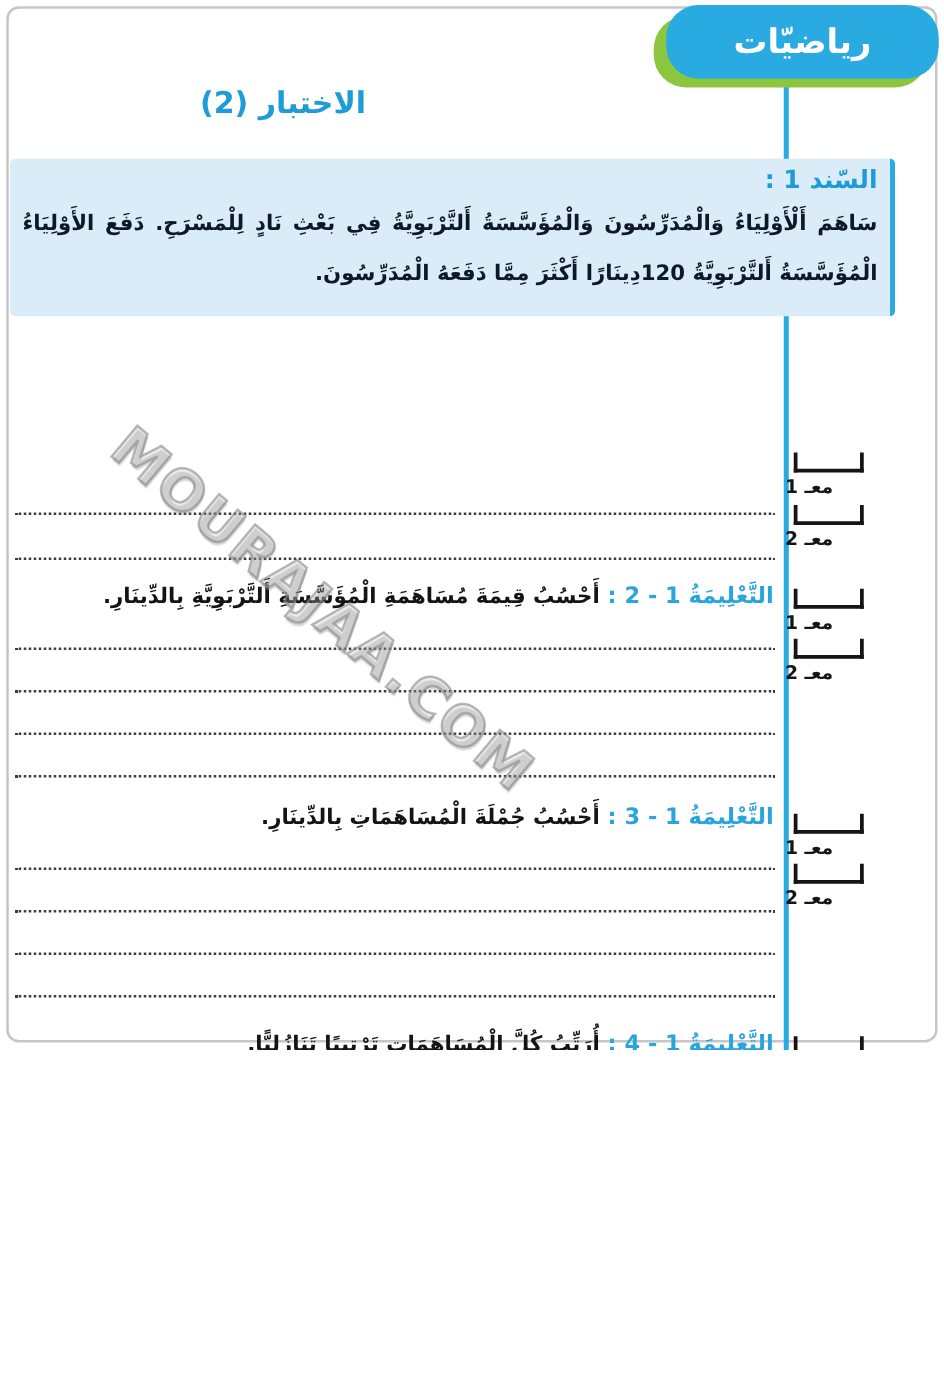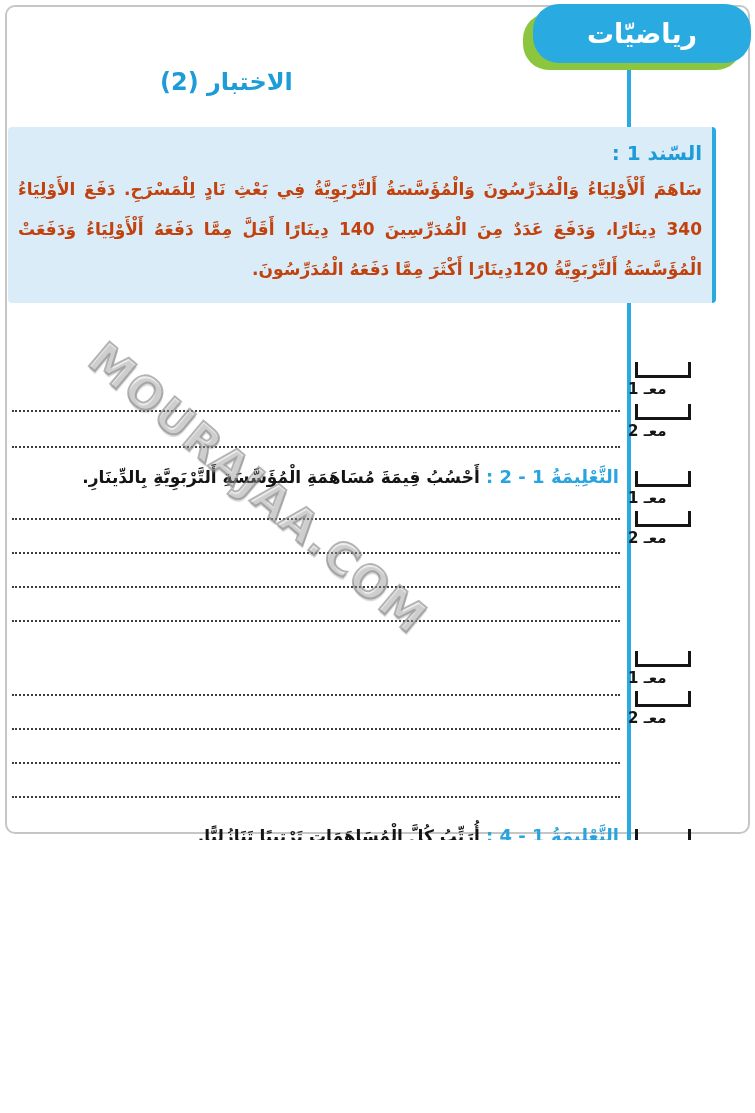--- a/index.html
+++ b/index.html
@@ -21,25 +21,25 @@
   }
   .badge-blue .lbl{color:#ffffff;font-size:27px;font-weight:bold;direction:rtl;}
   .title{
     position:absolute;left:160px;top:68px;width:280px;text-align:left;
     color:#1e9cd8;font-size:24px;font-weight:bold;direction:rtl;
   }
   
   .support-box{
     position:absolute;left:8px;top:127px;width:684px;
     background:#d9ecf8;border-right:4px solid #29abe2;border-radius:4px;
-    padding:10px 10px 14px 10px;direction:rtl;
+    padding:0 10px 14px 10px;direction:rtl;
   }
   .support-heading{color:#1e9cd8;font-size:20px;font-weight:bold;line-height:32px;text-align:right;}
   .support-line{
-    color:#c2410c;font-size:17px;font-weight:600;line-height:40px;
+    color:#0f172a;font-size:17px;font-weight:600;line-height:40px;
     text-align:justify;text-align-last:justify;
   }
   .support-line.last{text-align:right;text-align-last:right;}
   
   .instruction{
     position:absolute;right:136px;direction:rtl;white-space:nowrap;
     font-size:18px;font-weight:bold;color:#141414;
   }
   .ins-label,.ins-num,.ins-sep{color:#2aa4de;}
   .ins-text{color:#141414;font-size:17px;}
@@ -75,21 +75,20 @@
   <div class="badge-green"></div>
   <div class="badge-blue">
     <span class="lbl">رياضيّات</span>
   </div>
 
   <div class="title">الاختبار (2)</div>
 
   <div class="support-box">
     <div class="support-heading">السّند 1 :</div>
     <div class="support-line">سَاهَمَ أَلْأَوْلِيَاءُ وَالْمُدَرِّسُونَ وَالْمُؤَسَّسَةُ أَلتَّرْبَوِيَّةُ فِي بَعْثِ نَادٍ لِلْمَسْرَحِ. دَفَعَ الأَوْلِيَاءُ</div>
-    <div class="support-line">340 دِينَارًا، وَدَفَعَ عَدَدٌ مِنَ الْمُدَرِّسِينَ 140 دِينَارًا أَقَلَّ مِمَّا دَفَعَهُ أَلْأَوْلِيَاءُ وَدَفَعَتْ</div>
     <div class="support-line last">الْمُؤَسَّسَةُ أَلتَّرْبَوِيَّةُ 120دِينَارًا أَكْثَرَ مِمَّا دَفَعَهُ الْمُدَرِّسُونَ.</div>
   </div>
 
   <div class="dotline" style="top:410px;"></div>
   <div class="dotline" style="top:446px;"></div>
   <div class="bracket" style="top:362px;"></div>
   <div class="mark-label" style="top:380px;">معـ 1</div>
   <div class="bracket" style="top:404px;"></div>
   <div class="mark-label" style="top:422px;">معـ 2</div>
 
@@ -101,20 +100,26 @@
   </div>
   <div class="dotline" style="top:518px;"></div>
   <div class="dotline" style="top:552px;"></div>
   <div class="dotline" style="top:586px;"></div>
   <div class="dotline" style="top:620px;"></div>
   <div class="bracket" style="top:471px;"></div>
   <div class="mark-label" style="top:489px;">معـ 1</div>
   <div class="bracket" style="top:511px;"></div>
   <div class="mark-label" style="top:529px;">معـ 2</div>
 
+  <div class="instruction" style="top:643px;">
+    <span class="ins-label">التَّعْلِيمَةُ</span>
+    <span class="ins-num">1 - 3</span>
+    <span class="ins-sep">:</span>
+    <span class="ins-text">أَحْسُبُ جُمْلَةَ الْمُسَاهَمَاتِ بِالدِّينَارِ.</span>
+  </div>
   <div class="dotline" style="top:694px;"></div>
   <div class="dotline" style="top:728px;"></div>
   <div class="dotline" style="top:762px;"></div>
   <div class="dotline" style="top:796px;"></div>
   <div class="bracket" style="top:651px;"></div>
   <div class="mark-label" style="top:669px;">معـ 1</div>
   <div class="bracket" style="top:691px;"></div>
   <div class="mark-label" style="top:709px;">معـ 2</div>
 
   <div class="instruction" style="top:825px;">

